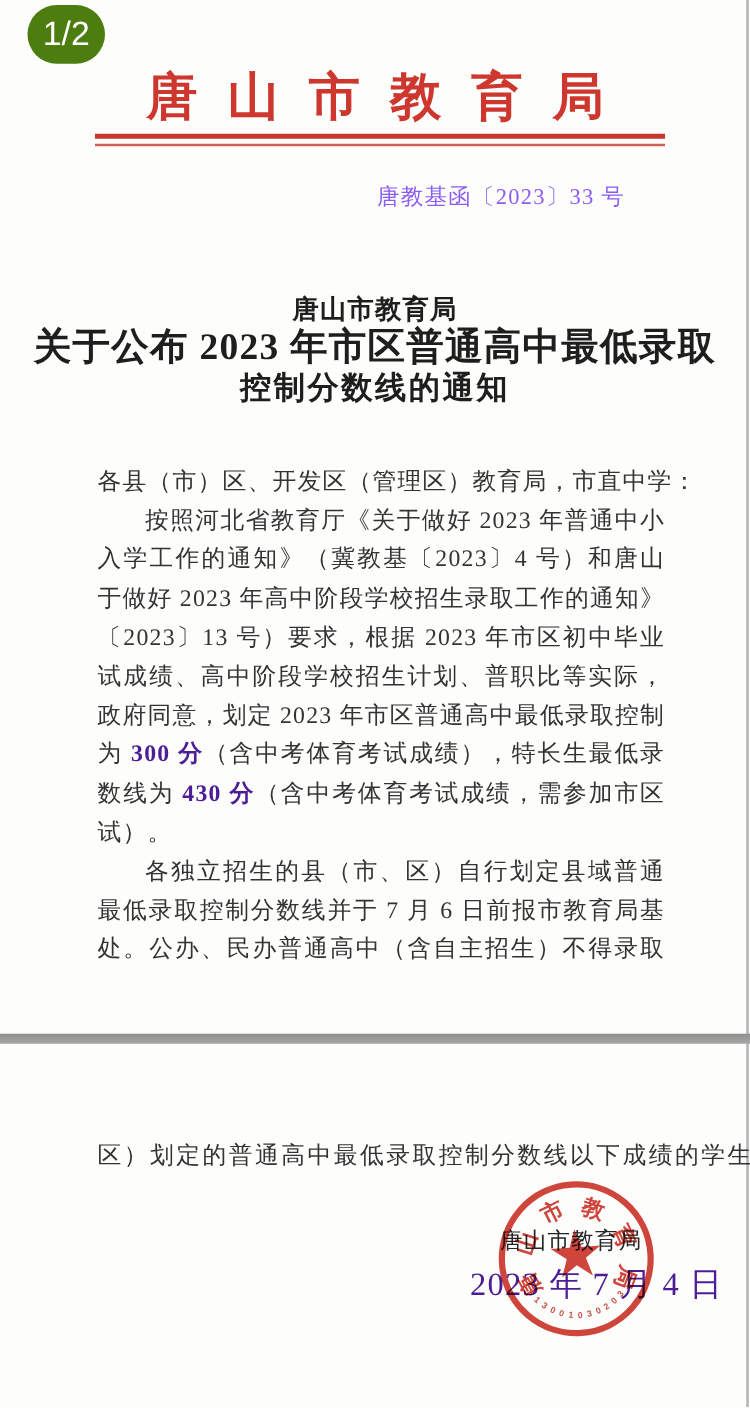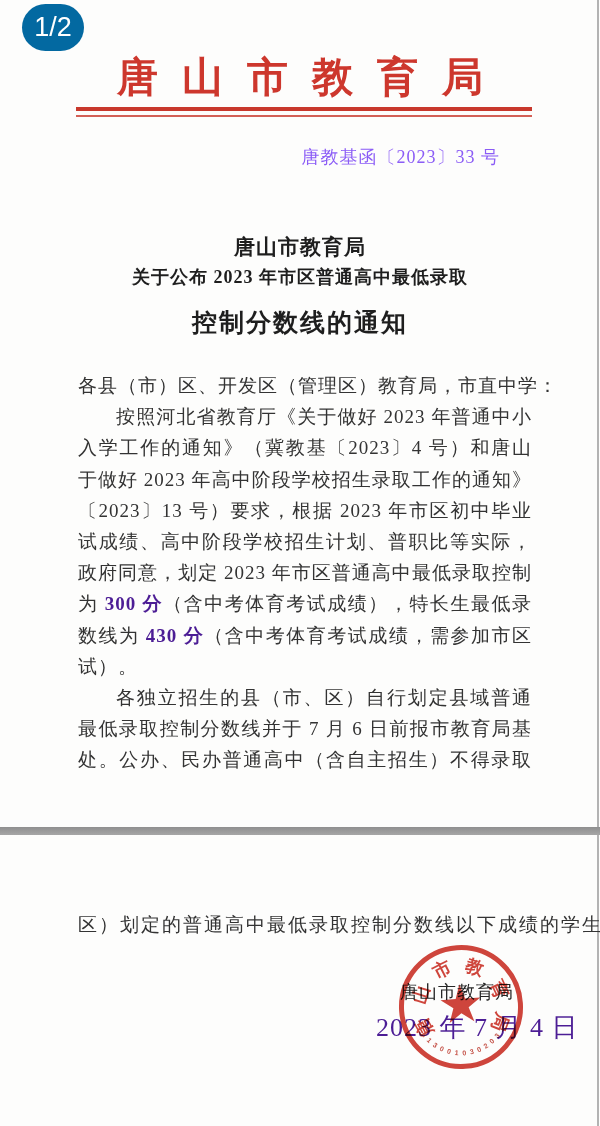--- a/index.html
+++ b/index.html
@@ -8,43 +8,43 @@
     background:#fdfdfc;
     font-family:"Liberation Serif","DejaVu Serif",serif;
     color:#2e2e2e;
   }
   
   .edge-line{position:absolute;top:0;right:1px;width:2px;height:1126px;background:#b3b3b3;}
 
   
   .badge{
     position:absolute;left:22px;top:4px;width:62px;height:47px;
-    background:#0369a1;border-radius:24px;
+    background:#4d7c0f;border-radius:24px;
     display:flex;align-items:center;justify-content:center;
     color:#ffffff;font-size:27px;font-family:"Liberation Sans","DejaVu Sans",sans-serif;
   }
 
   
   .agency-head{
     position:absolute;left:0;top:50px;width:600px;
     text-align:center;color:#cd372d;font-size:41px;font-weight:700;
     letter-spacing:24px;margin-right:-24px;text-indent:24px;white-space:nowrap;
   }
   .rule-thick{position:absolute;left:76px;top:107px;width:456px;height:4px;background:#c8382c;}
   .rule-thin{position:absolute;left:76px;top:115px;width:456px;height:2px;background:#c8382c;opacity:.8;}
 
   .doc-number{
     position:absolute;top:145px;right:100px;
     font-size:18px;color:#8b5cf6;letter-spacing:1px;white-space:nowrap;
   }
 
   .title-block{position:absolute;left:0;top:233px;width:600px;text-align:center;color:#1e1e1e;font-weight:700;}
   .title-line1{font-size:21px;line-height:28px;letter-spacing:1px;}
-  .title-line2{font-size:18px;line-height:33px;letter-spacing:1px;}
-  .title-line3{font-size:25px;line-height:33px;letter-spacing:2px;margin-top:12px;}
+  .title-line2{font-size:30px;line-height:33px;letter-spacing:1px;}
+  .title-line3{font-size:25px;line-height:33px;letter-spacing:2px;}
 
   .doc-body{
     position:absolute;left:78px;top:341px;width:454px;
     font-size:19px;letter-spacing:1px;color:#333333;margin-top:29px;
   }
   .docline{height:31.2px;line-height:31.2px;white-space:nowrap;text-align:left;}
   .docline.full{white-space:normal;text-align:justify;text-align-last:justify;overflow:hidden;}
   .docline.indent{text-indent:38px;}
   .docline b{font-weight:700;color:#4c1d95;}
 

